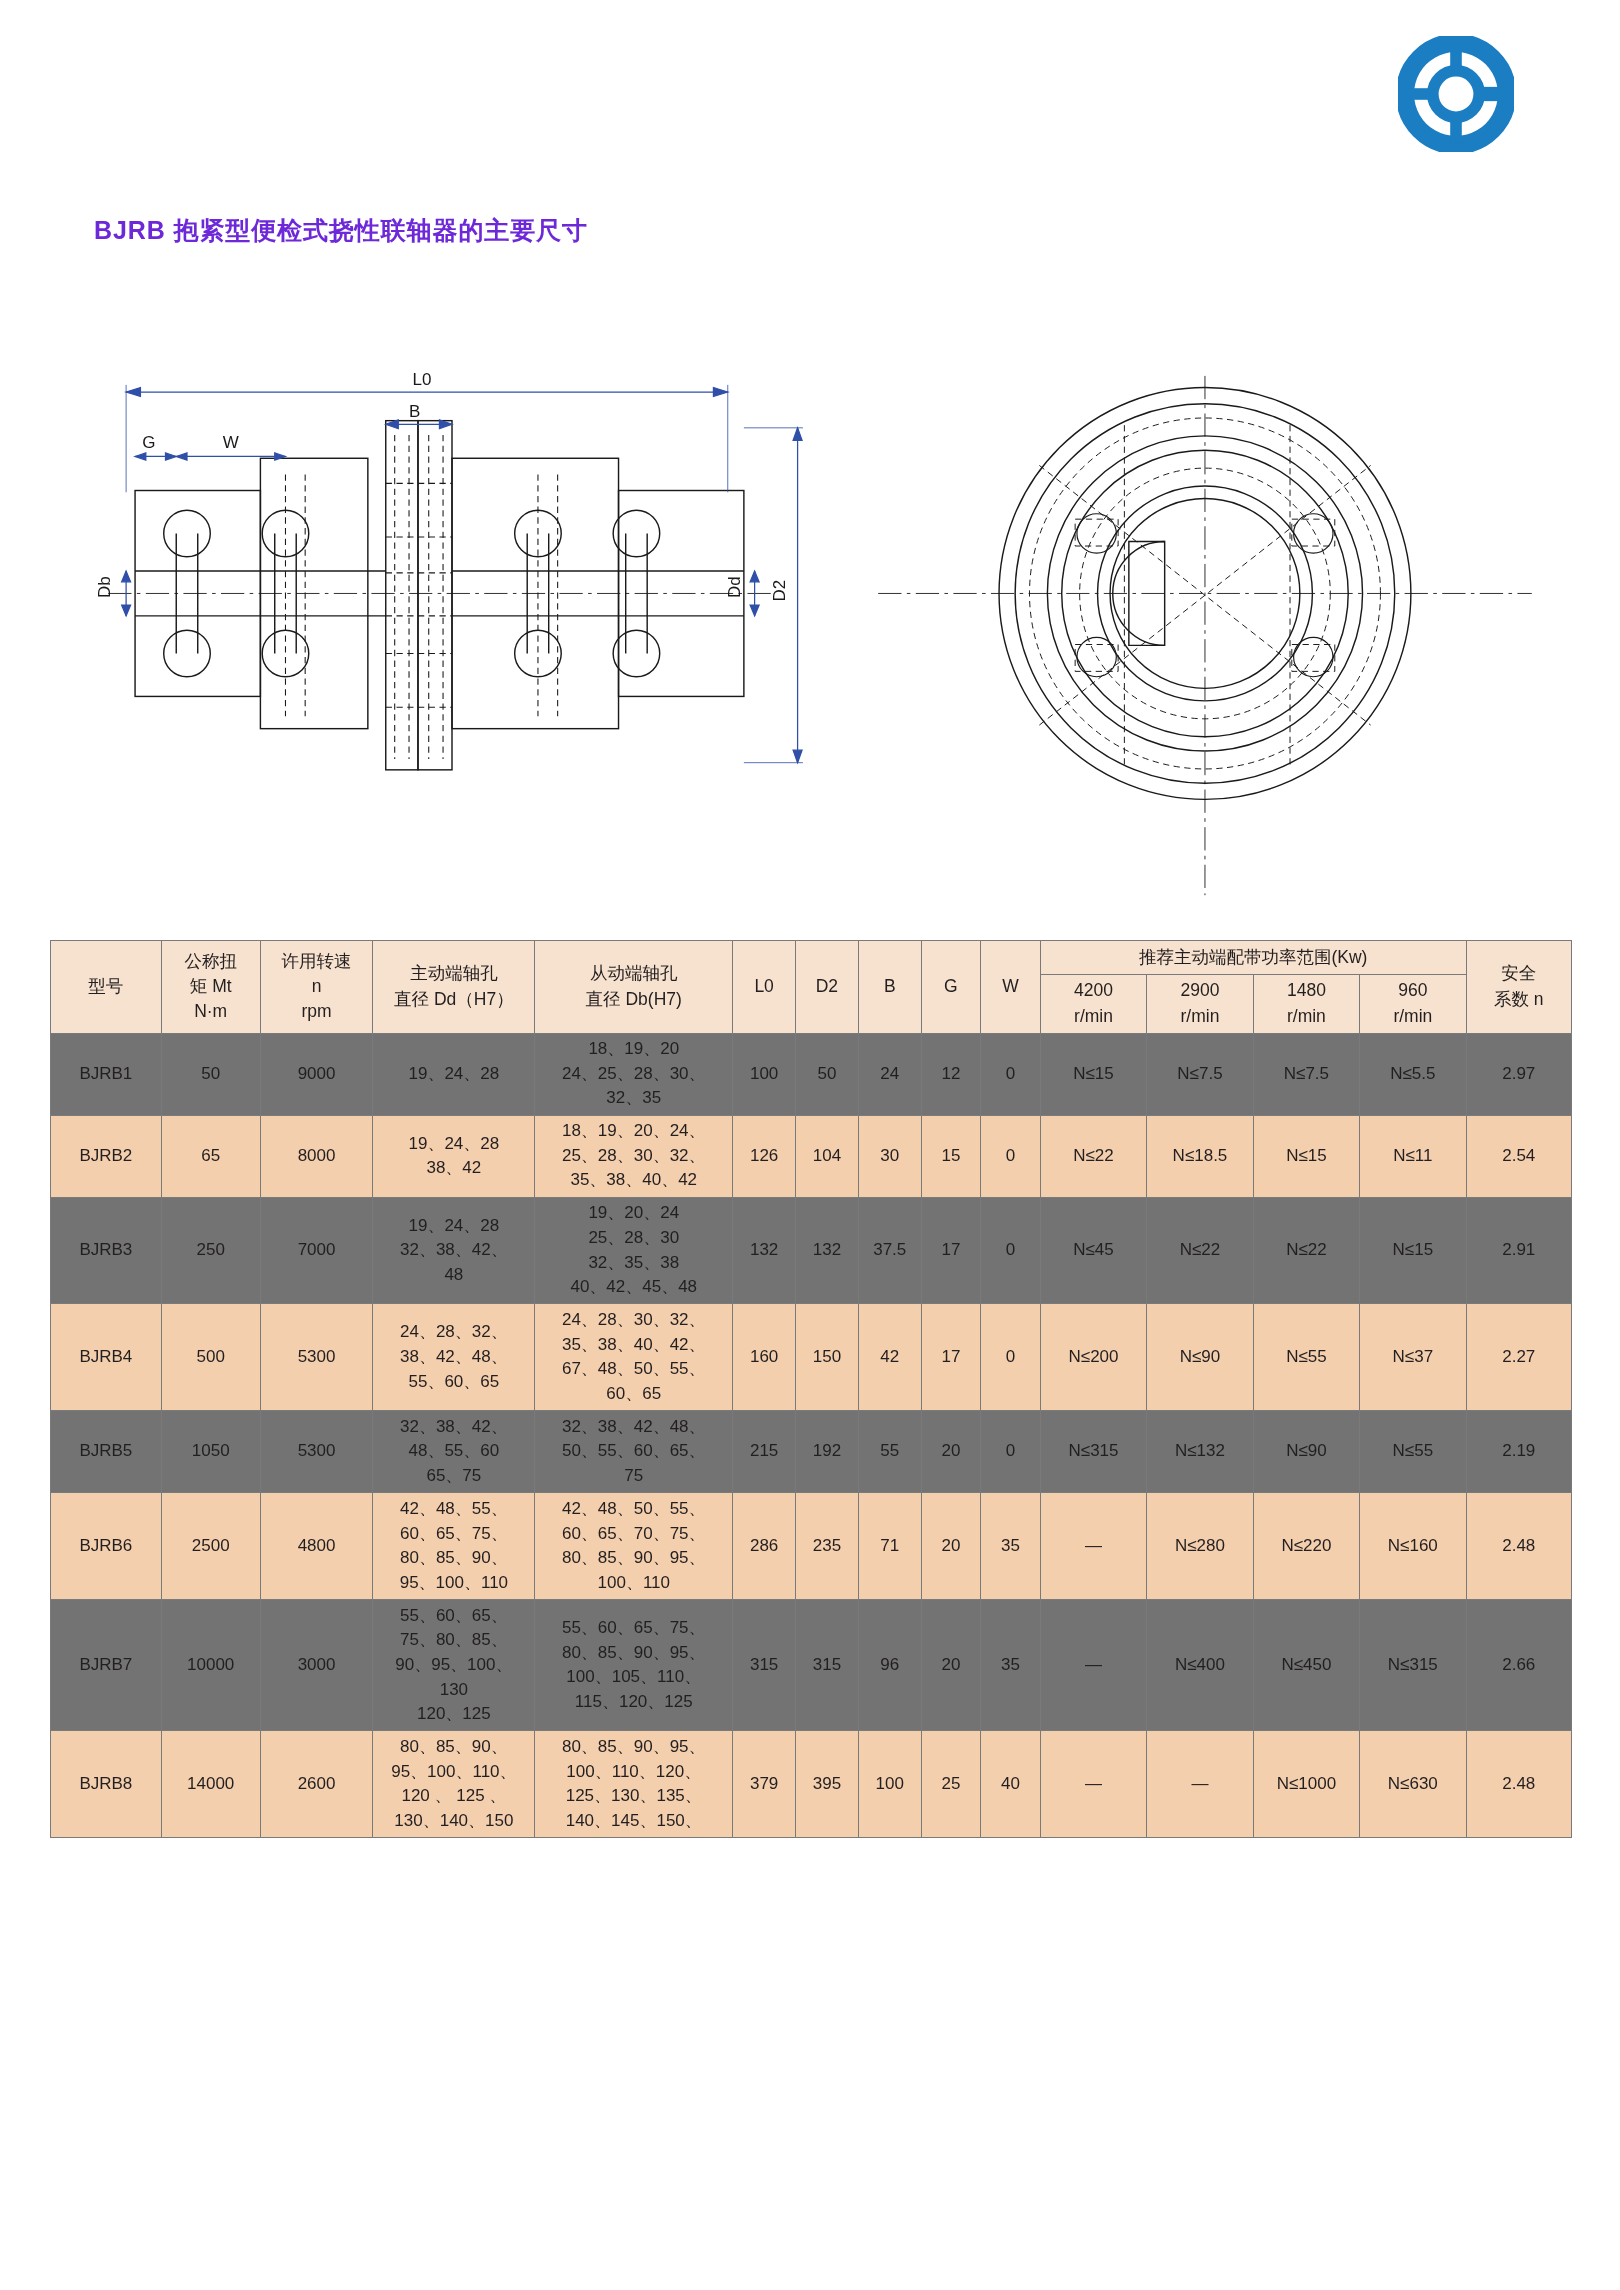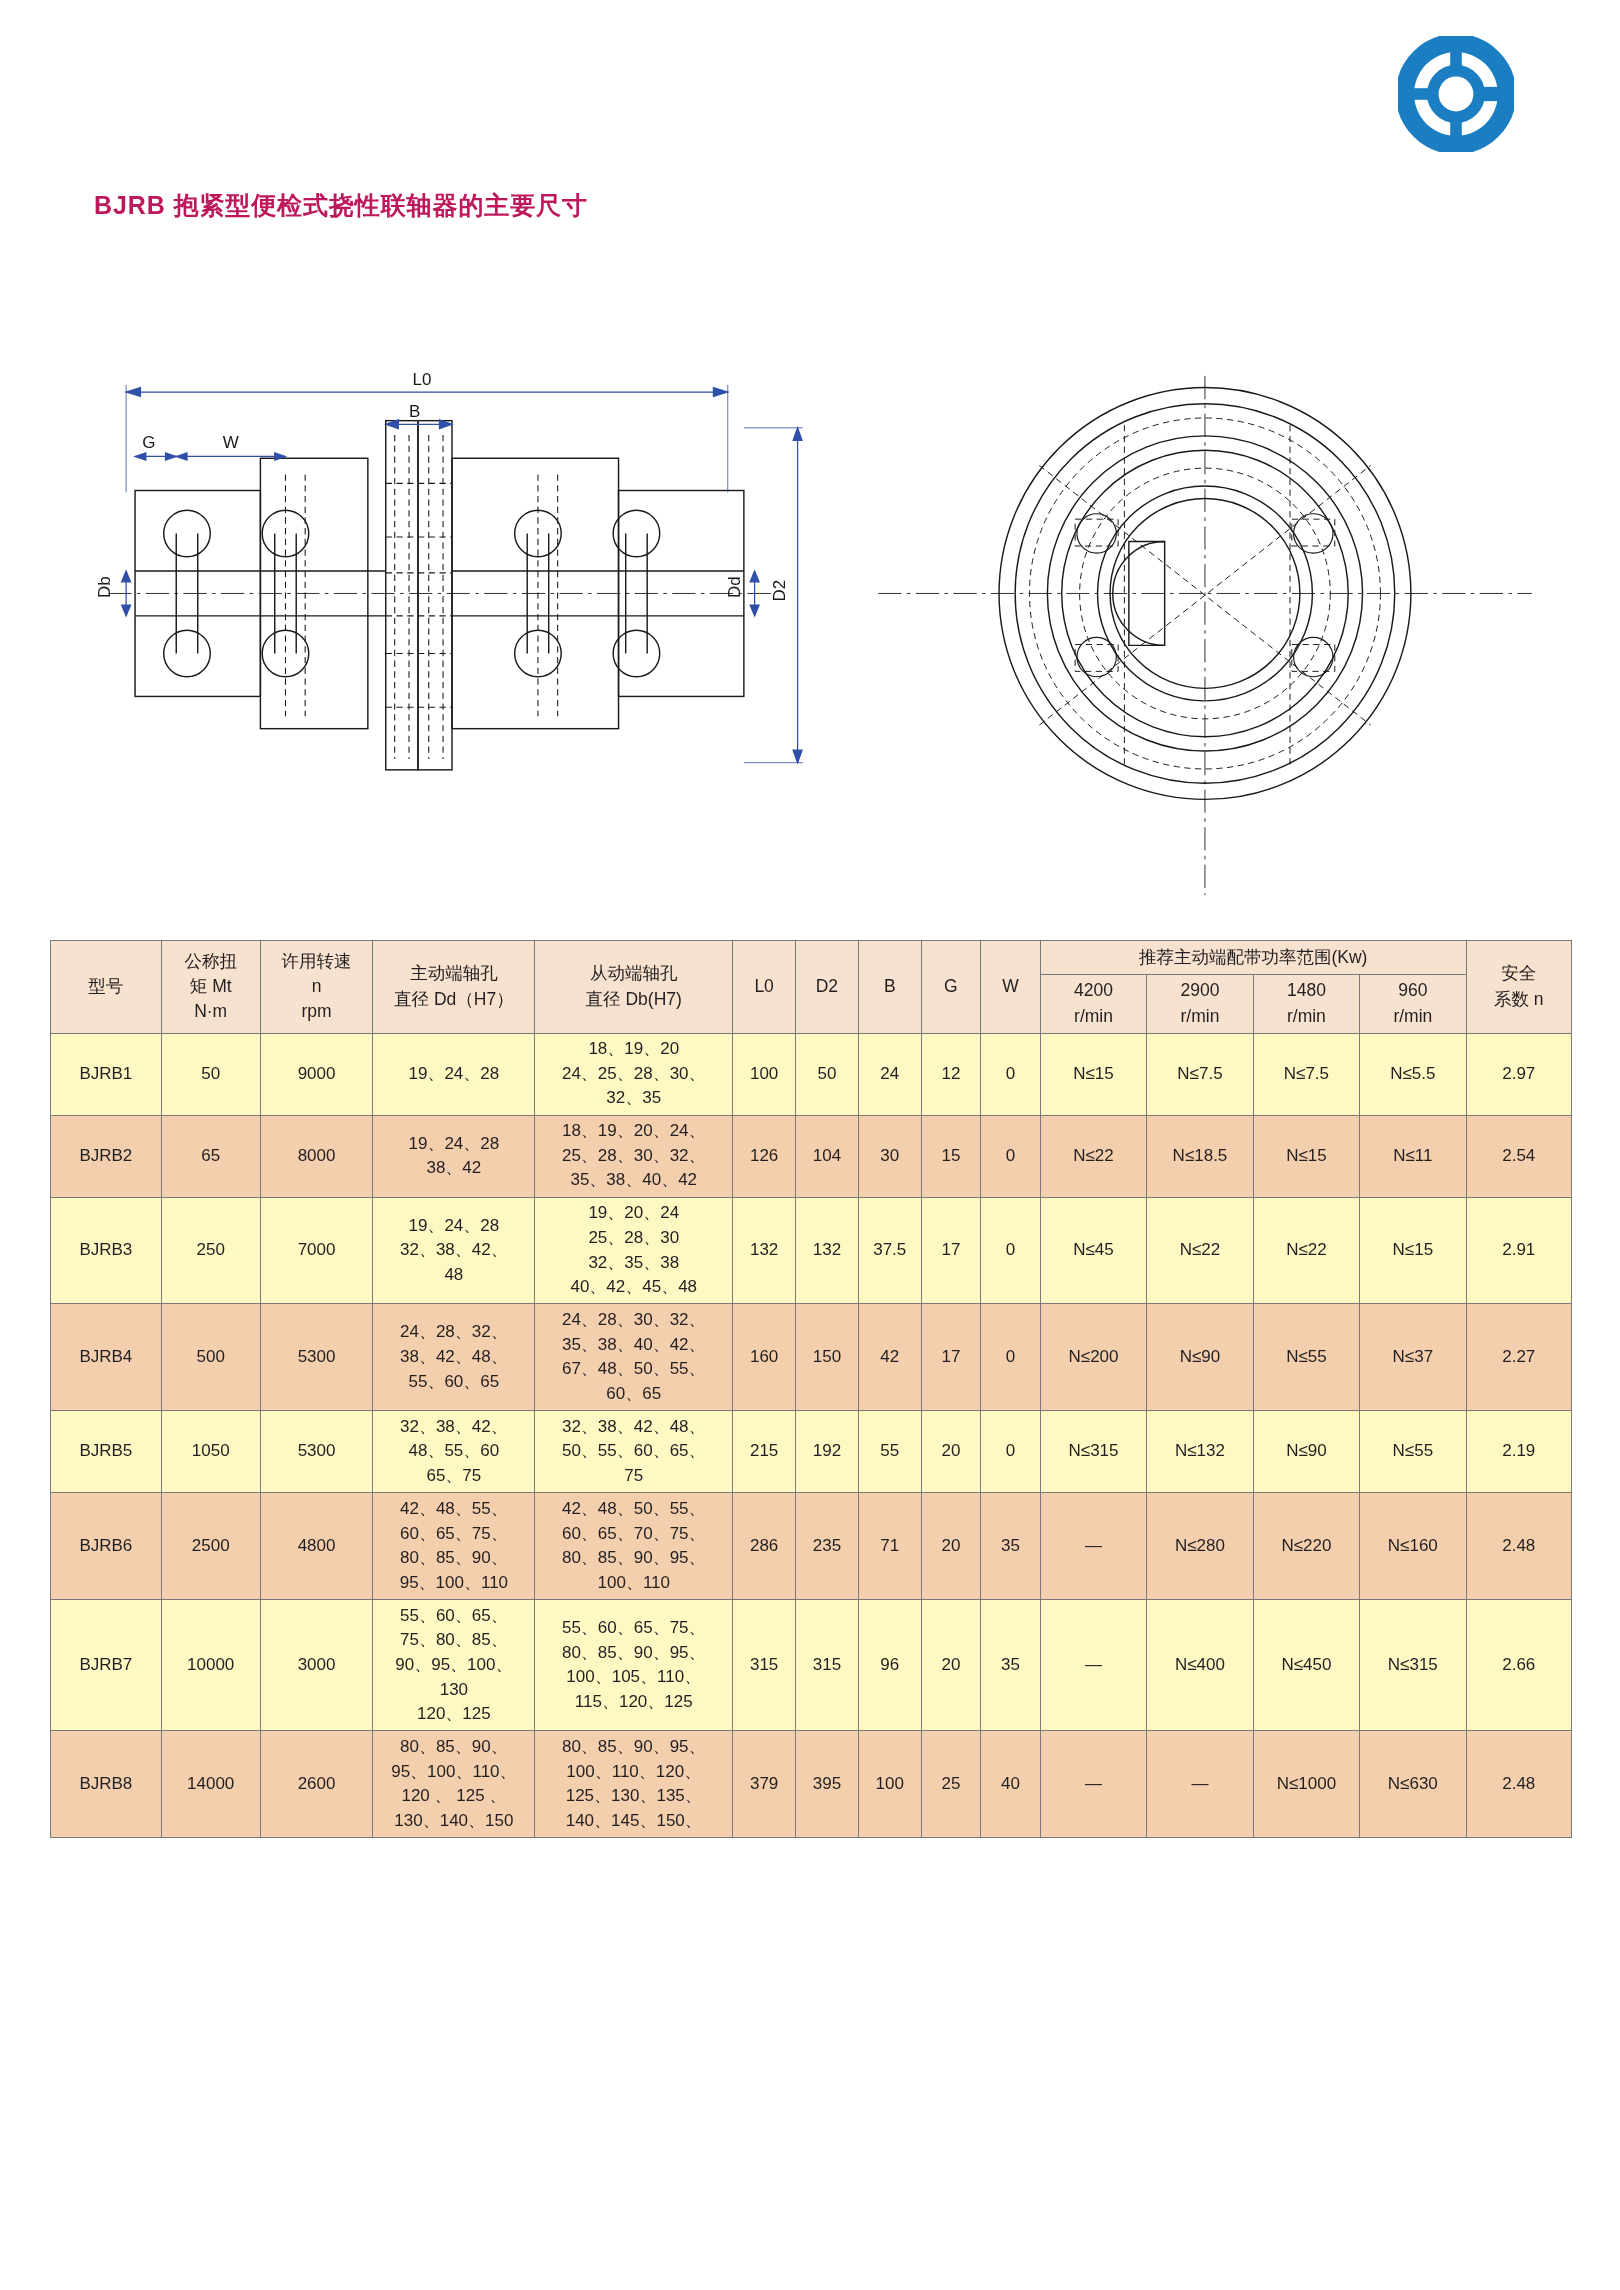--- a/index.html
+++ b/index.html
@@ -18,25 +18,25 @@
     position: absolute;
     top: 36px;
     right: 106px;
     width: 116px;
     height: 116px;
   }
 
   
   .page-title {
     position: absolute;
-    top: 189px;
+    top: 214px;
     left: 94px;
     font-size: 25px;
     font-weight: bold;
-    color: #be185d;
+    color: #6d28d9;
     letter-spacing: 0.9px;
     white-space: nowrap;
   }
 
   
   .drawing {
     position: absolute;
     top: 358px;
     left: 90px;
     width: 1451px;
@@ -62,21 +62,21 @@
     padding: 3.6px 5.4px;
     text-align: center;
     vertical-align: middle;
     font-weight: normal;
     line-height: 1.45;
   }
   table.spec thead td {
     background: #f7e2cf;
     font-size: 17.5px;
   }
-  tr.row-odd td { background: #fef9c3; }
+  tr.row-odd td { background: #737373; }
   tr.row-even td { background: #f3cfae; }
 
   td.left { text-align: left; padding-left: 7.2px; }
 
   
   col.c-model   { width: 104px; }
   col.c-torque  { width: 93px; }
   col.c-rpm     { width: 106px; }
   col.c-dd      { width: 152px; }
   col.c-db      { width: 186px; }

